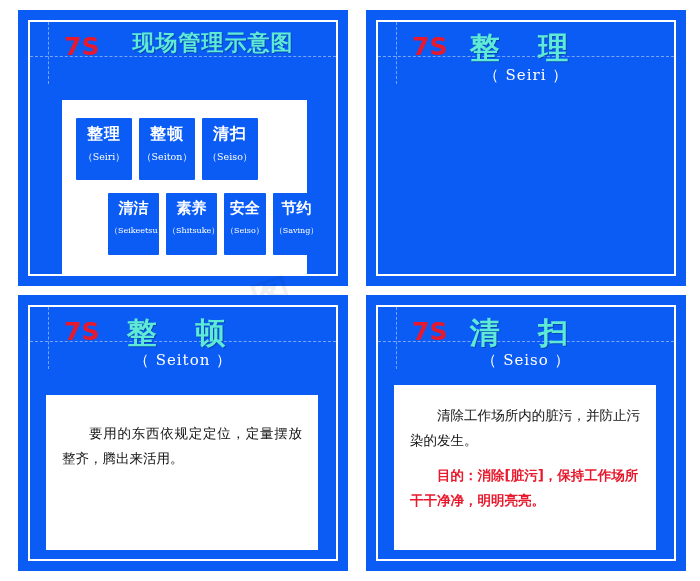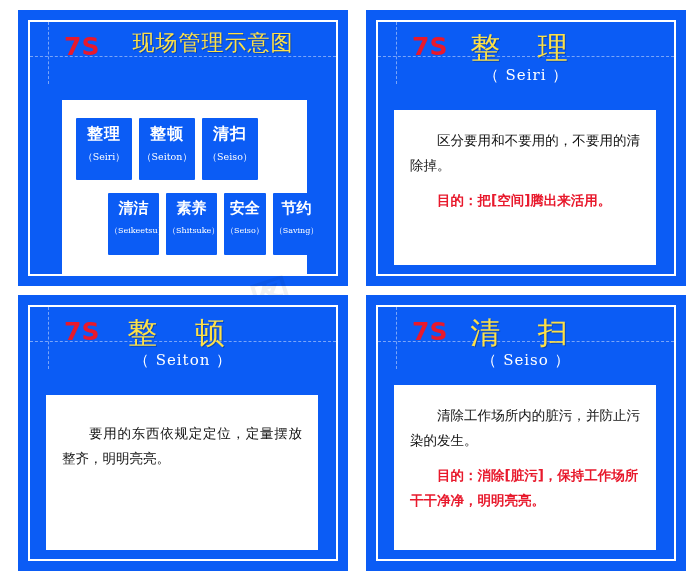--- a/index.html
+++ b/index.html
@@ -59,22 +59,22 @@
     letter-spacing: 0px;
     line-height: 1;
   }
   .title-main {
     position: absolute;
     left: 0;
     right: 0;
     top: 6px;
     text-align: center;
     font-family: "DejaVu Sans", "Liberation Sans", sans-serif;
-    font-weight: normal;
-    color: #fde047;
+    font-weight: bold;
+    color: #5eead4;
     font-size: 23px;
     letter-spacing: 2px;
     text-shadow: 1px 1px 0 rgba(0,0,0,0.25);
   }
   #panel-tl .title-main {
     left: 60px;
     font-size: 22px;
     letter-spacing: 1px;
     text-align: center;
   }
@@ -245,43 +245,36 @@
     <div class="panel-inner-border"></div>
     <div class="guide-h" style="top:46px;"></div>
     <div class="guide-v" style="left:30px; height:62px;"></div>
 
     <div class="header">
       <div class="seven-s">7S</div>
       <div class="title-main title-big">整 理</div>
       <div class="title-romaji">（ Seiri ）</div>
     </div>
 
-    <div class="card">
-      <div class="card-pad">
-        <div class="body-text indent">区分要用和不要用的，不要用的清除掉。</div>
-        <div class="purpose indent" style="margin-top:10px;">目的：把[空间]腾出来活用。</div>
-      </div>
-
-    </div>
   </div>
 
   <div class="panel" id="panel-bl">
     <div class="panel-inner-border"></div>
     <div class="guide-h" style="top:46px;"></div>
     <div class="guide-v" style="left:30px; height:62px;"></div>
 
     <div class="header">
       <div class="seven-s">7S</div>
       <div class="title-main title-big">整 顿</div>
       <div class="title-romaji">（ Seiton ）</div>
     </div>
 
     <div class="card">
       <div class="card-pad" style="padding-top:26px;">
-        <div class="body-text indent">要用的东西依规定定位，定量摆放整齐，明明亮亮。</div>
+        <div class="body-text indent">要用的东西依规定定位，定量摆放整齐，腾出来活用。</div>
       </div>
 
     </div>
   </div>
 
   <div class="panel" id="panel-br">
     <div class="panel-inner-border"></div>
     <div class="guide-h" style="top:46px;"></div>
     <div class="guide-v" style="left:30px; height:62px;"></div>
 

